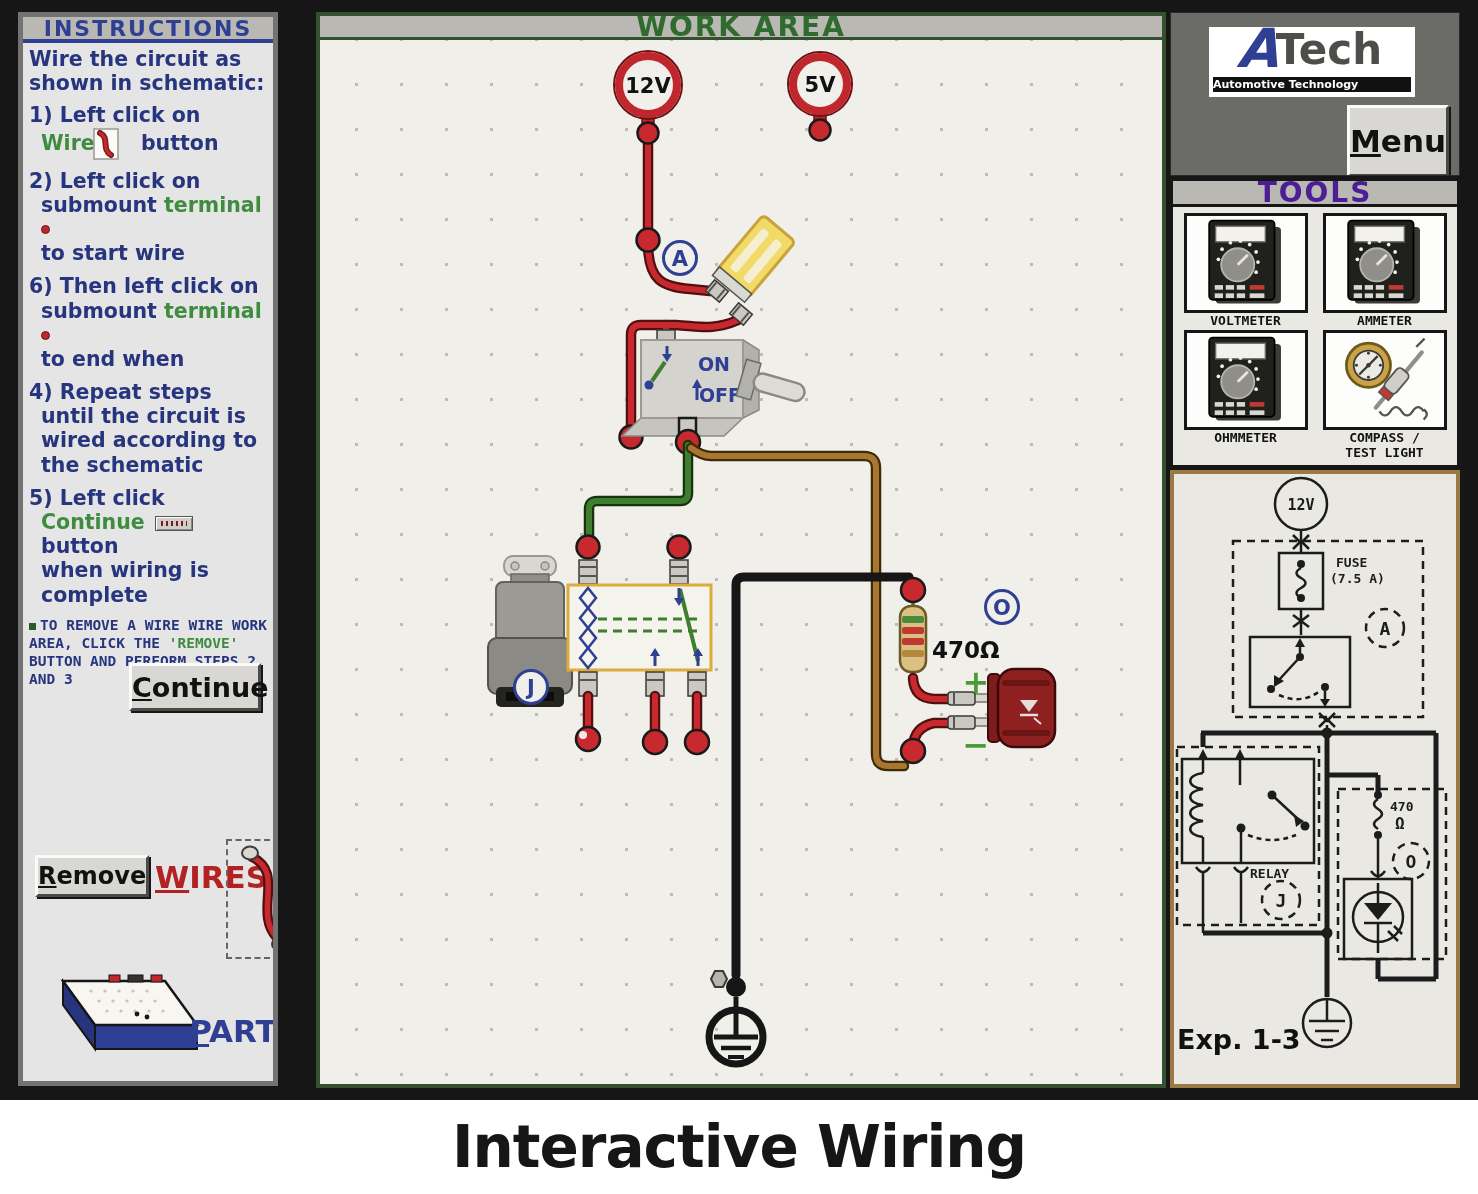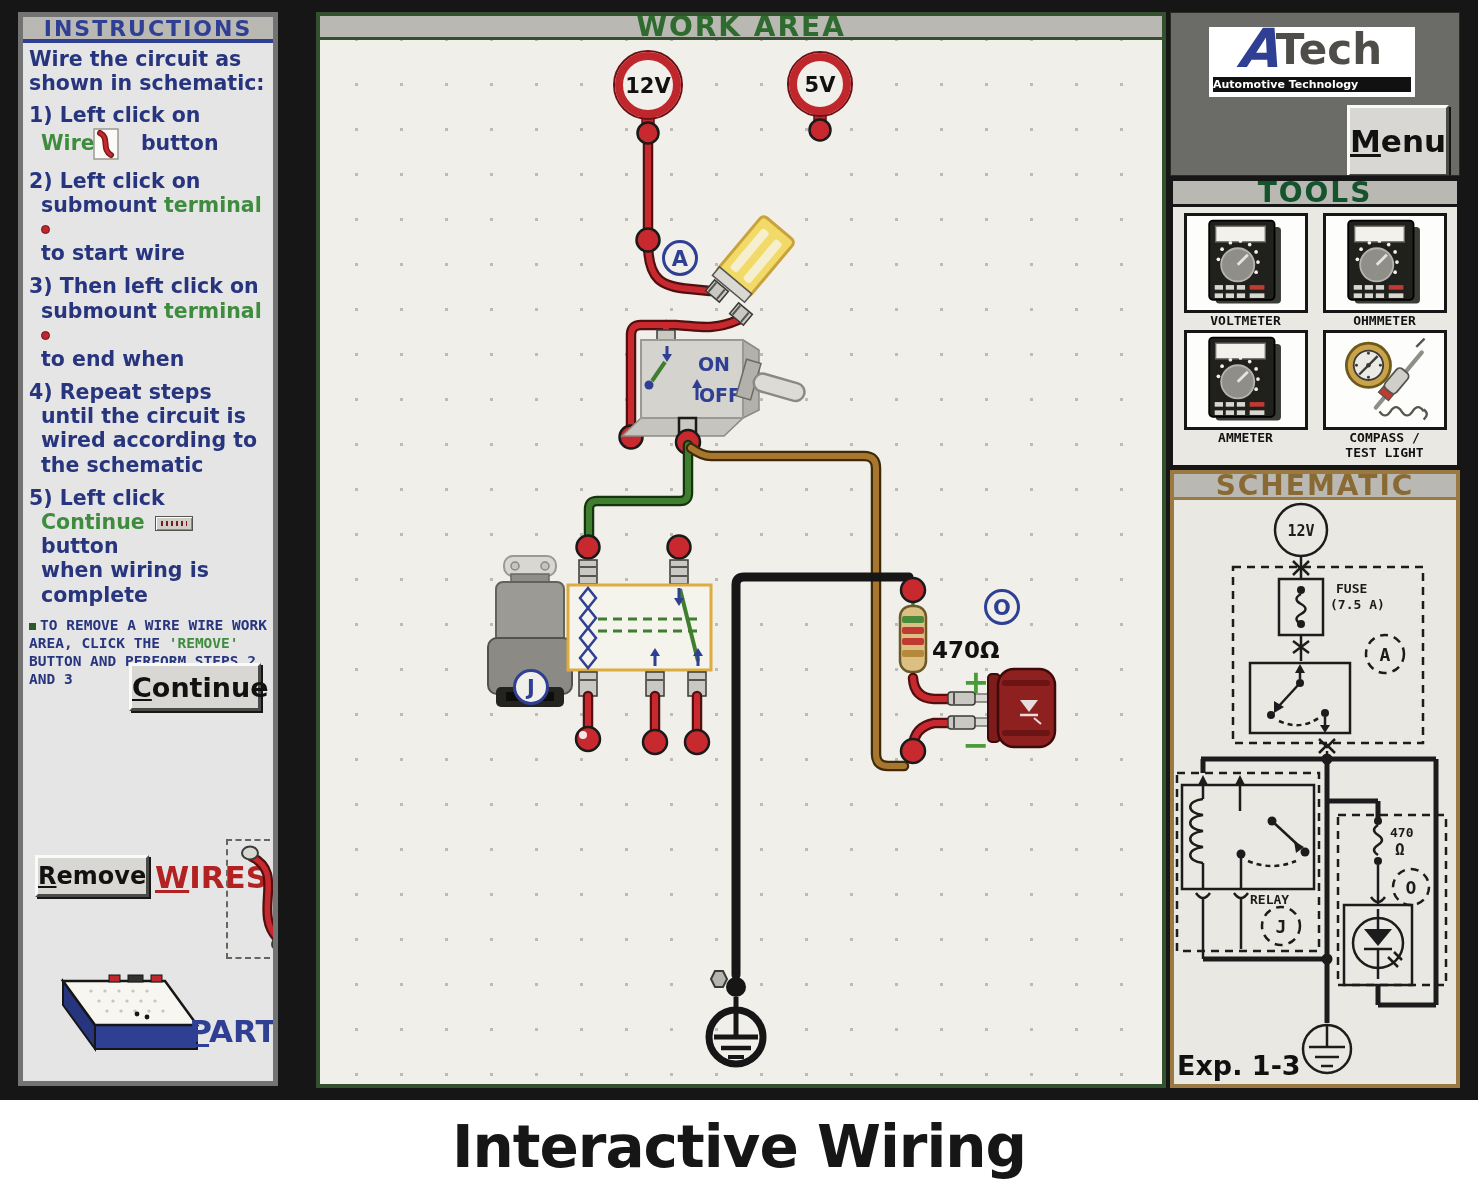--- a/index.html
+++ b/index.html
@@ -67,21 +67,21 @@
   .logo-line { display:flex; justify-content:center; align-items:flex-start; height:48px; }
   .logo-a { color:#2e3f94; font-size:54px; font-weight:bold; font-style:italic; line-height:44px; transform:skewX(-6deg); }
   .logo-tech { color:#4e4d49; font-size:42px; font-weight:bold; line-height:46px; margin-left:-8px; }
   .logo-strip { position:absolute; left:4px; right:4px; bottom:3px; height:17px; background:#111; color:#fff;
                 font-size:11px; font-weight:bold; text-align:left; line-height:15px; border-bottom:2px solid #fff; }
   .set-block { position:absolute; left:40px; top:94px; width:130px; text-align:center; color:#fff;
                font-weight:bold; font-size:24px; line-height:1.15; }
   .menu-btn { position:absolute; left:176px; top:92px; width:102px; height:72px; font-size:31px; }
 
   .tools { left:1170px; top:178px; width:290px; height:290px; background:#e9e8e2; border:3px solid #161616; }
-  .tools .hdrbar { color:#14532d; border-bottom:3px solid #161616; }
+  .tools .hdrbar { color:#4c1d95; border-bottom:3px solid #161616; }
   .tool-grid { display:grid; grid-template-columns:1fr 1fr; padding:6px 8px 0; column-gap:10px; row-gap:2px; }
   .tool-cell { text-align:center; }
   .tool-box { width:124px; height:100px; background:#fdfdfb; border:3px solid #161616; margin:0 auto;
               display:flex; align-items:center; justify-content:center; cursor:pointer; }
   .tool-label { font-family:"DejaVu Sans Mono", monospace; font-weight:bold; font-size:13px; color:#111; line-height:1.1; padding-top:1px; }
 
   .schematic { left:1170px; top:470px; width:290px; height:618px; background:#e9e8e2; border:4px solid #9a7a42; }
   .schematic .hdrbar { color:#8a6a34; border-bottom:3px solid #9a7a42; }
   .sk { stroke:#1c1c1c; fill:none; stroke-width:2.5; }
   .sk-th { stroke:#1c1c1c; fill:none; stroke-width:5; }
@@ -118,21 +118,21 @@
       </div>
 
       <div class="step">
         <span>2) Left click on</span><br>
         <span>submount</span>
         <span class="green">terminal</span><span class="red-dot"></span><br>
         <span>to start wire</span>
       </div>
 
       <div class="step">
-        <span>3) Then left click on</span><br>
+        <span>6) Then left click on</span><br>
         <span>submount</span>
         <span class="green">terminal</span><span class="red-dot"></span><br>
         <span>to end when</span>
       </div>
 
       <div class="step">4) Repeat steps until the circuit is wired according to the schematic</div>
 
       <div class="step">
         <span>5) Left click</span><br>
         <span class="green">Continue</span>
@@ -472,46 +472,45 @@
             </svg>
         </div>
         <div class="tool-label">VOLTMETER</div>
       </div>
       <div class="tool-cell">
         <div class="tool-box">
           <svg width="92" height="92">
               <use href="#sym-multimeter"></use>
             </svg>
         </div>
-        <div class="tool-label">OHMMETER</div>
+        <div class="tool-label">AMMETER</div>
       </div>
       <div class="tool-cell">
         <div class="tool-box">
           <svg width="92" height="92">
               <use href="#sym-multimeter"></use>
             </svg>
         </div>
-        <div class="tool-label">AMMETER</div>
+        <div class="tool-label">OHMMETER</div>
       </div>
       <div class="tool-cell">
         <div class="tool-box">
           <svg width="92" height="92">
               <use href="#sym-compass"></use>
             </svg>
         </div>
         <div class="tool-label">
           <div>COMPASS /</div>
           <div>TEST LIGHT</div>
         </div>
       </div>
     </div>
   </div>
 
   <div class="panel schematic">
-    <div class="hdrbar">SCHEMATIC</div>
     <svg width="282" height="585" viewBox="1176 499 282 585">
 
       <circle class="sk" cx="1303" cy="529" r="26" stroke-width="3"></circle>
       <text class="sk-t" x="1303" y="535" font-size="15" text-anchor="middle">12V</text>
       <line class="sk" x1="1303" y1="555" x2="1303" y2="578"></line>
       <path class="sk" d="M1295,560 L1303,568 L1311,560" stroke-width="2"></path>
       <path class="sk" d="M1295,574 L1303,566 L1311,574" stroke-width="2"></path>
 
       <rect class="sk sk-dash" x="1235" y="566" width="190" height="176"></rect>
 

